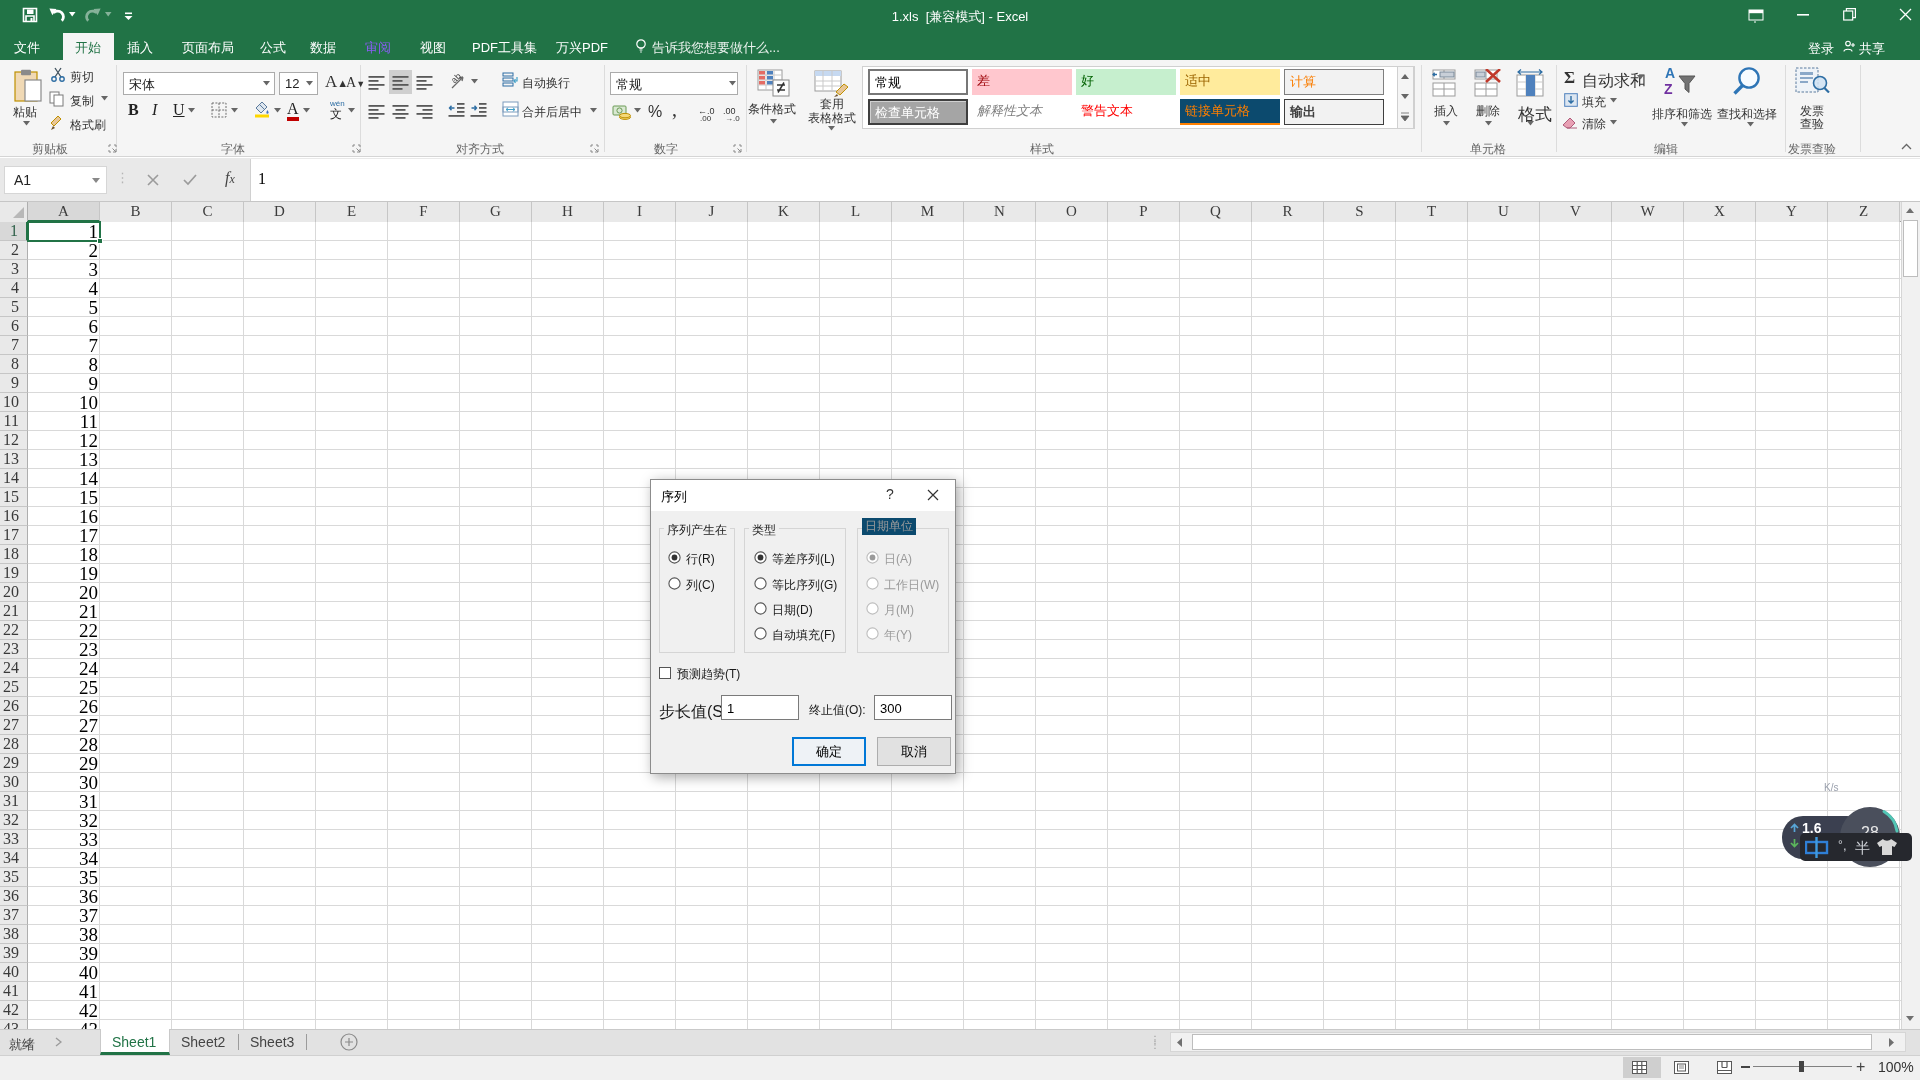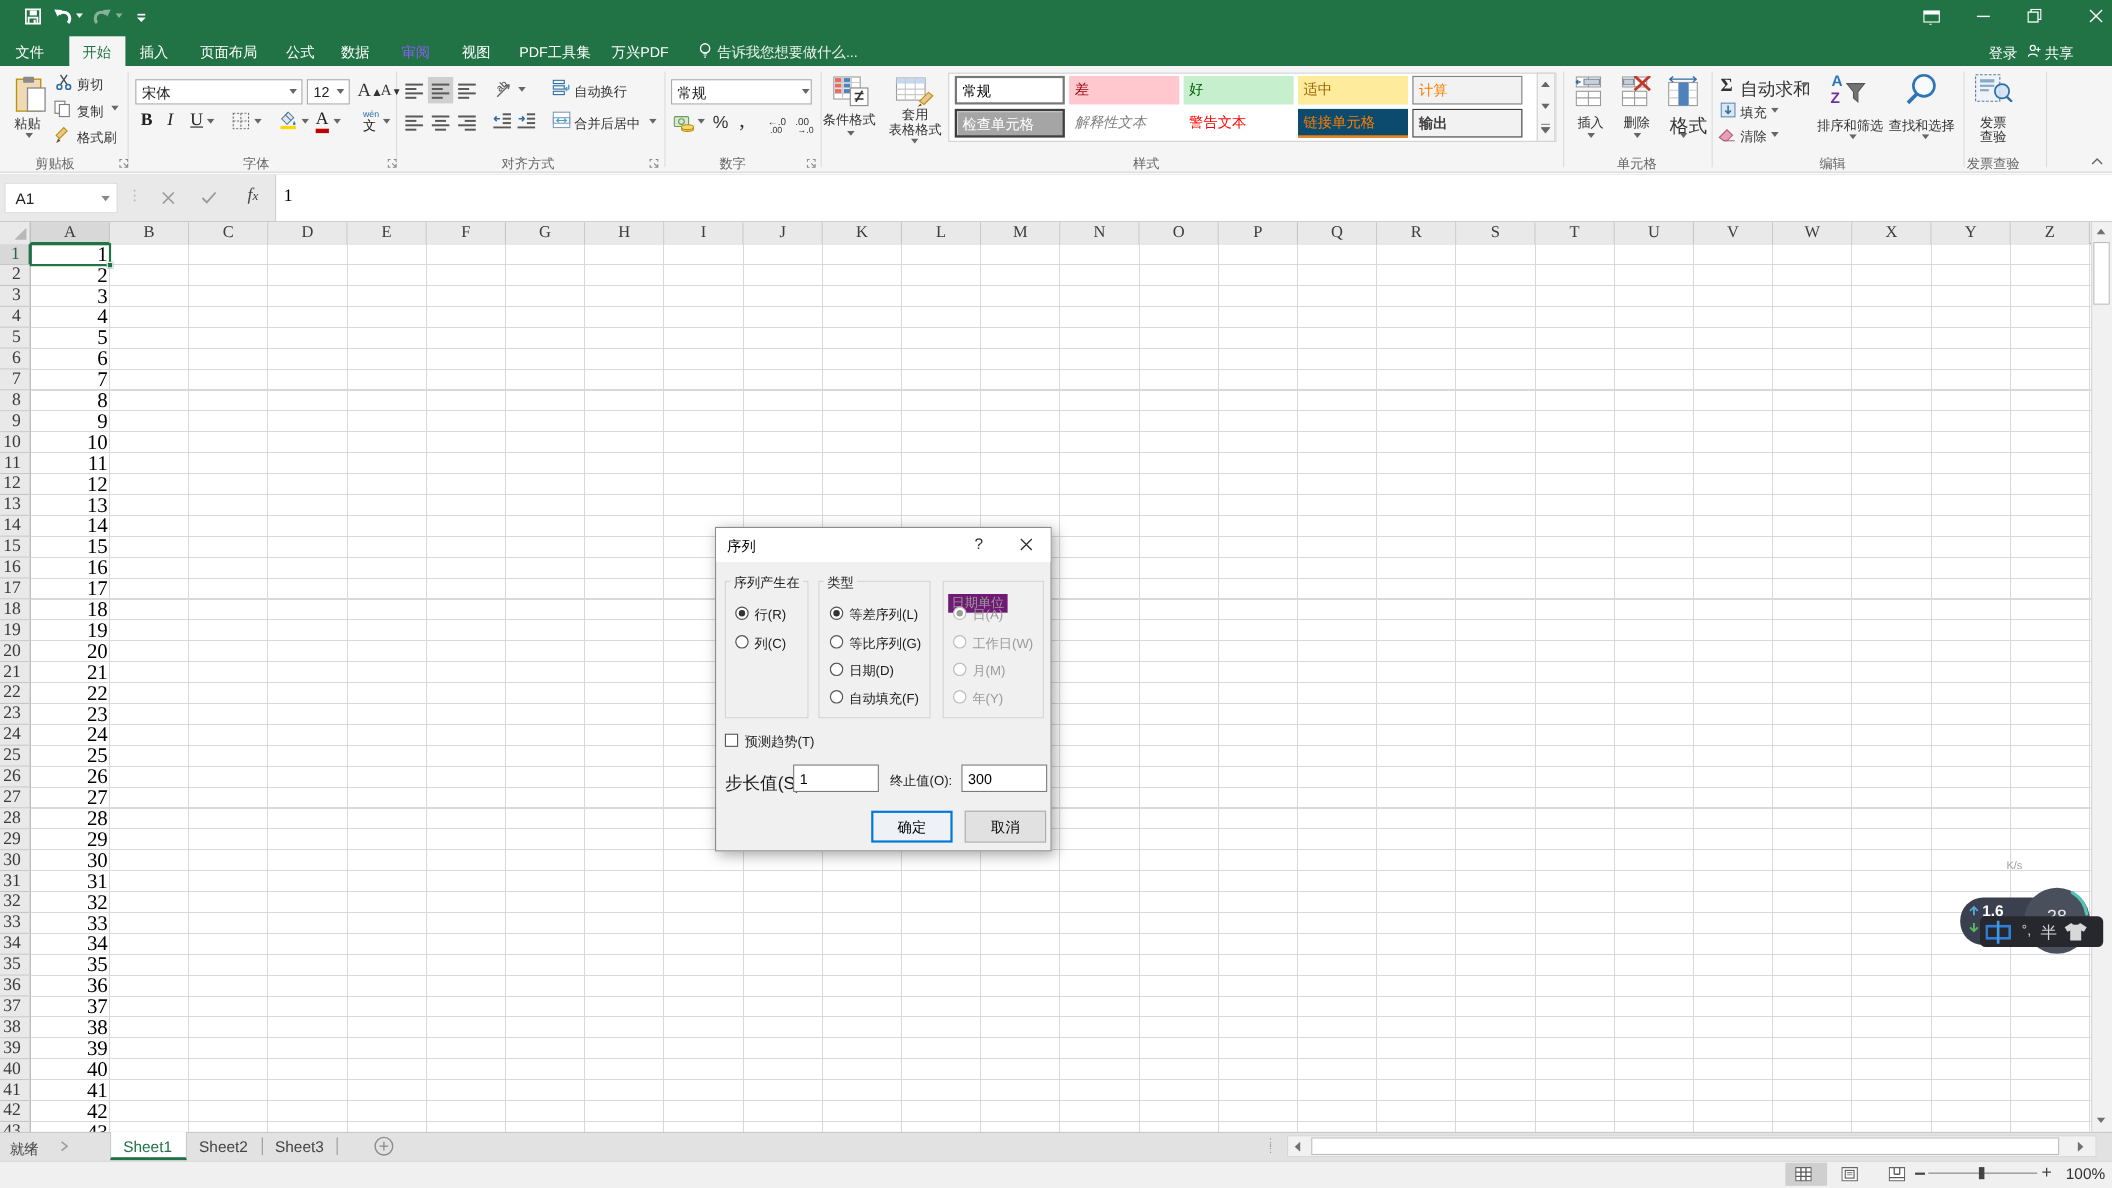--- a/index.html
+++ b/index.html
@@ -29,20 +29,21 @@
  <path d="M4.2 13.8 A 5.6 5.6 0 0 1 12.4 5.8" fill="none" stroke="#fff" stroke-width="2.8"></path>
  <polygon points="16.6,1.6 9.4,2 13.6,8.2" fill="#fff"></polygon>
 </svg>
 <svg class="abs" style="left:105px;top:12px" width="7" height="5" viewBox="0 0 7 5" opacity="0.45">
       <path d="M0 0 h6.5 L3.2 4.4z" fill="#fff"></path>
     </svg>
 <svg class="abs" style="left:124px;top:12px" width="9" height="9" viewBox="0 0 9 9">
  <rect x="1" y="0.5" width="7" height="1.6" fill="#fff"></rect>
  <path d="M0.5 4 h8 L4.5 8z" fill="#fff"></path>
 </svg>
+<div class="abs" style="left:0;top:8px;width:1920px;text-align:center;font-size:13px;color:#fff">1.xls&nbsp; [兼容模式] - Excel</div>
 
 <svg class="abs" style="left:1748px;top:9px" width="16" height="14" viewBox="0 0 16 14">
  <rect x="1" y="1" width="14" height="10" fill="none" stroke="#fff" stroke-width="1"></rect>
  <rect x="1" y="1" width="14" height="3.2" fill="#fff"></rect>
  <path d="M6 13 l2 0" stroke="#fff"></path>
 </svg>
 <svg class="abs" style="left:1797px;top:14px" width="12" height="2" viewBox="0 0 12 2">
       <rect width="12" height="1.6" fill="#fff"></rect>
     </svg>
 <svg class="abs" style="left:1843px;top:8px" width="13" height="13" viewBox="0 0 13 13">
@@ -624,21 +625,21 @@
  <div style="position:absolute;left:235px;top:6px;font-size:14px;color:#333">?</div>
  <svg style="position:absolute;left:276px;top:9px" width="12" height="12" viewBox="0 0 12 12">
         <path d="M1 1 L11 11 M11 1 L1 11" stroke="#333" stroke-width="1.2"></path>
       </svg>
 
  <fieldset style="position:absolute;left:8px;top:48px;width:76px;height:125px;border:1px solid #d5d5d5"></fieldset>
  <fieldset style="position:absolute;left:93px;top:48px;width:102px;height:125px;border:1px solid #d5d5d5"></fieldset>
  <fieldset style="position:absolute;left:206px;top:48px;width:92px;height:125px;border:1px solid #d5d5d5"></fieldset>
  <div style="position:absolute;left:13px;top:42px;background:#f0f0f0;padding:0 3px;font-size:12px;color:#1a1a1a">序列产生在</div>
  <div style="position:absolute;left:98px;top:42px;background:#f0f0f0;padding:0 3px;font-size:12px;color:#1a1a1a">类型</div>
- <div style="position:absolute;left:211px;top:60px;background:#701a75;padding:0 3px;font-size:12px;color:#9a9a9a">日期单位</div>
+ <div style="position:absolute;left:211px;top:38px;background:#0c4a6e;padding:0 3px;font-size:12px;color:#9a9a9a">日期单位</div>
 <svg style="position:absolute;left:17px;top:71px" width="13" height="13" viewBox="0 0 13 13">
         <circle cx="6.5" cy="6.5" r="5.6" fill="#fff" stroke="#555" stroke-width="1.1"></circle>
         <circle cx="6.5" cy="6.5" r="2.9" fill="#333"></circle>
       </svg>
       <div style="position:absolute;left:35px;top:71px;font-size:12px;color:#1a1a1a">行(R)</div>
       <svg style="position:absolute;left:17px;top:97px" width="13" height="13" viewBox="0 0 13 13">
         <circle cx="6.5" cy="6.5" r="5.6" fill="#fff" stroke="#555" stroke-width="1.1"></circle>
       </svg>
       <div style="position:absolute;left:35px;top:97px;font-size:12px;color:#1a1a1a">列(C)</div>
       <svg style="position:absolute;left:103px;top:71px" width="13" height="13" viewBox="0 0 13 13">

